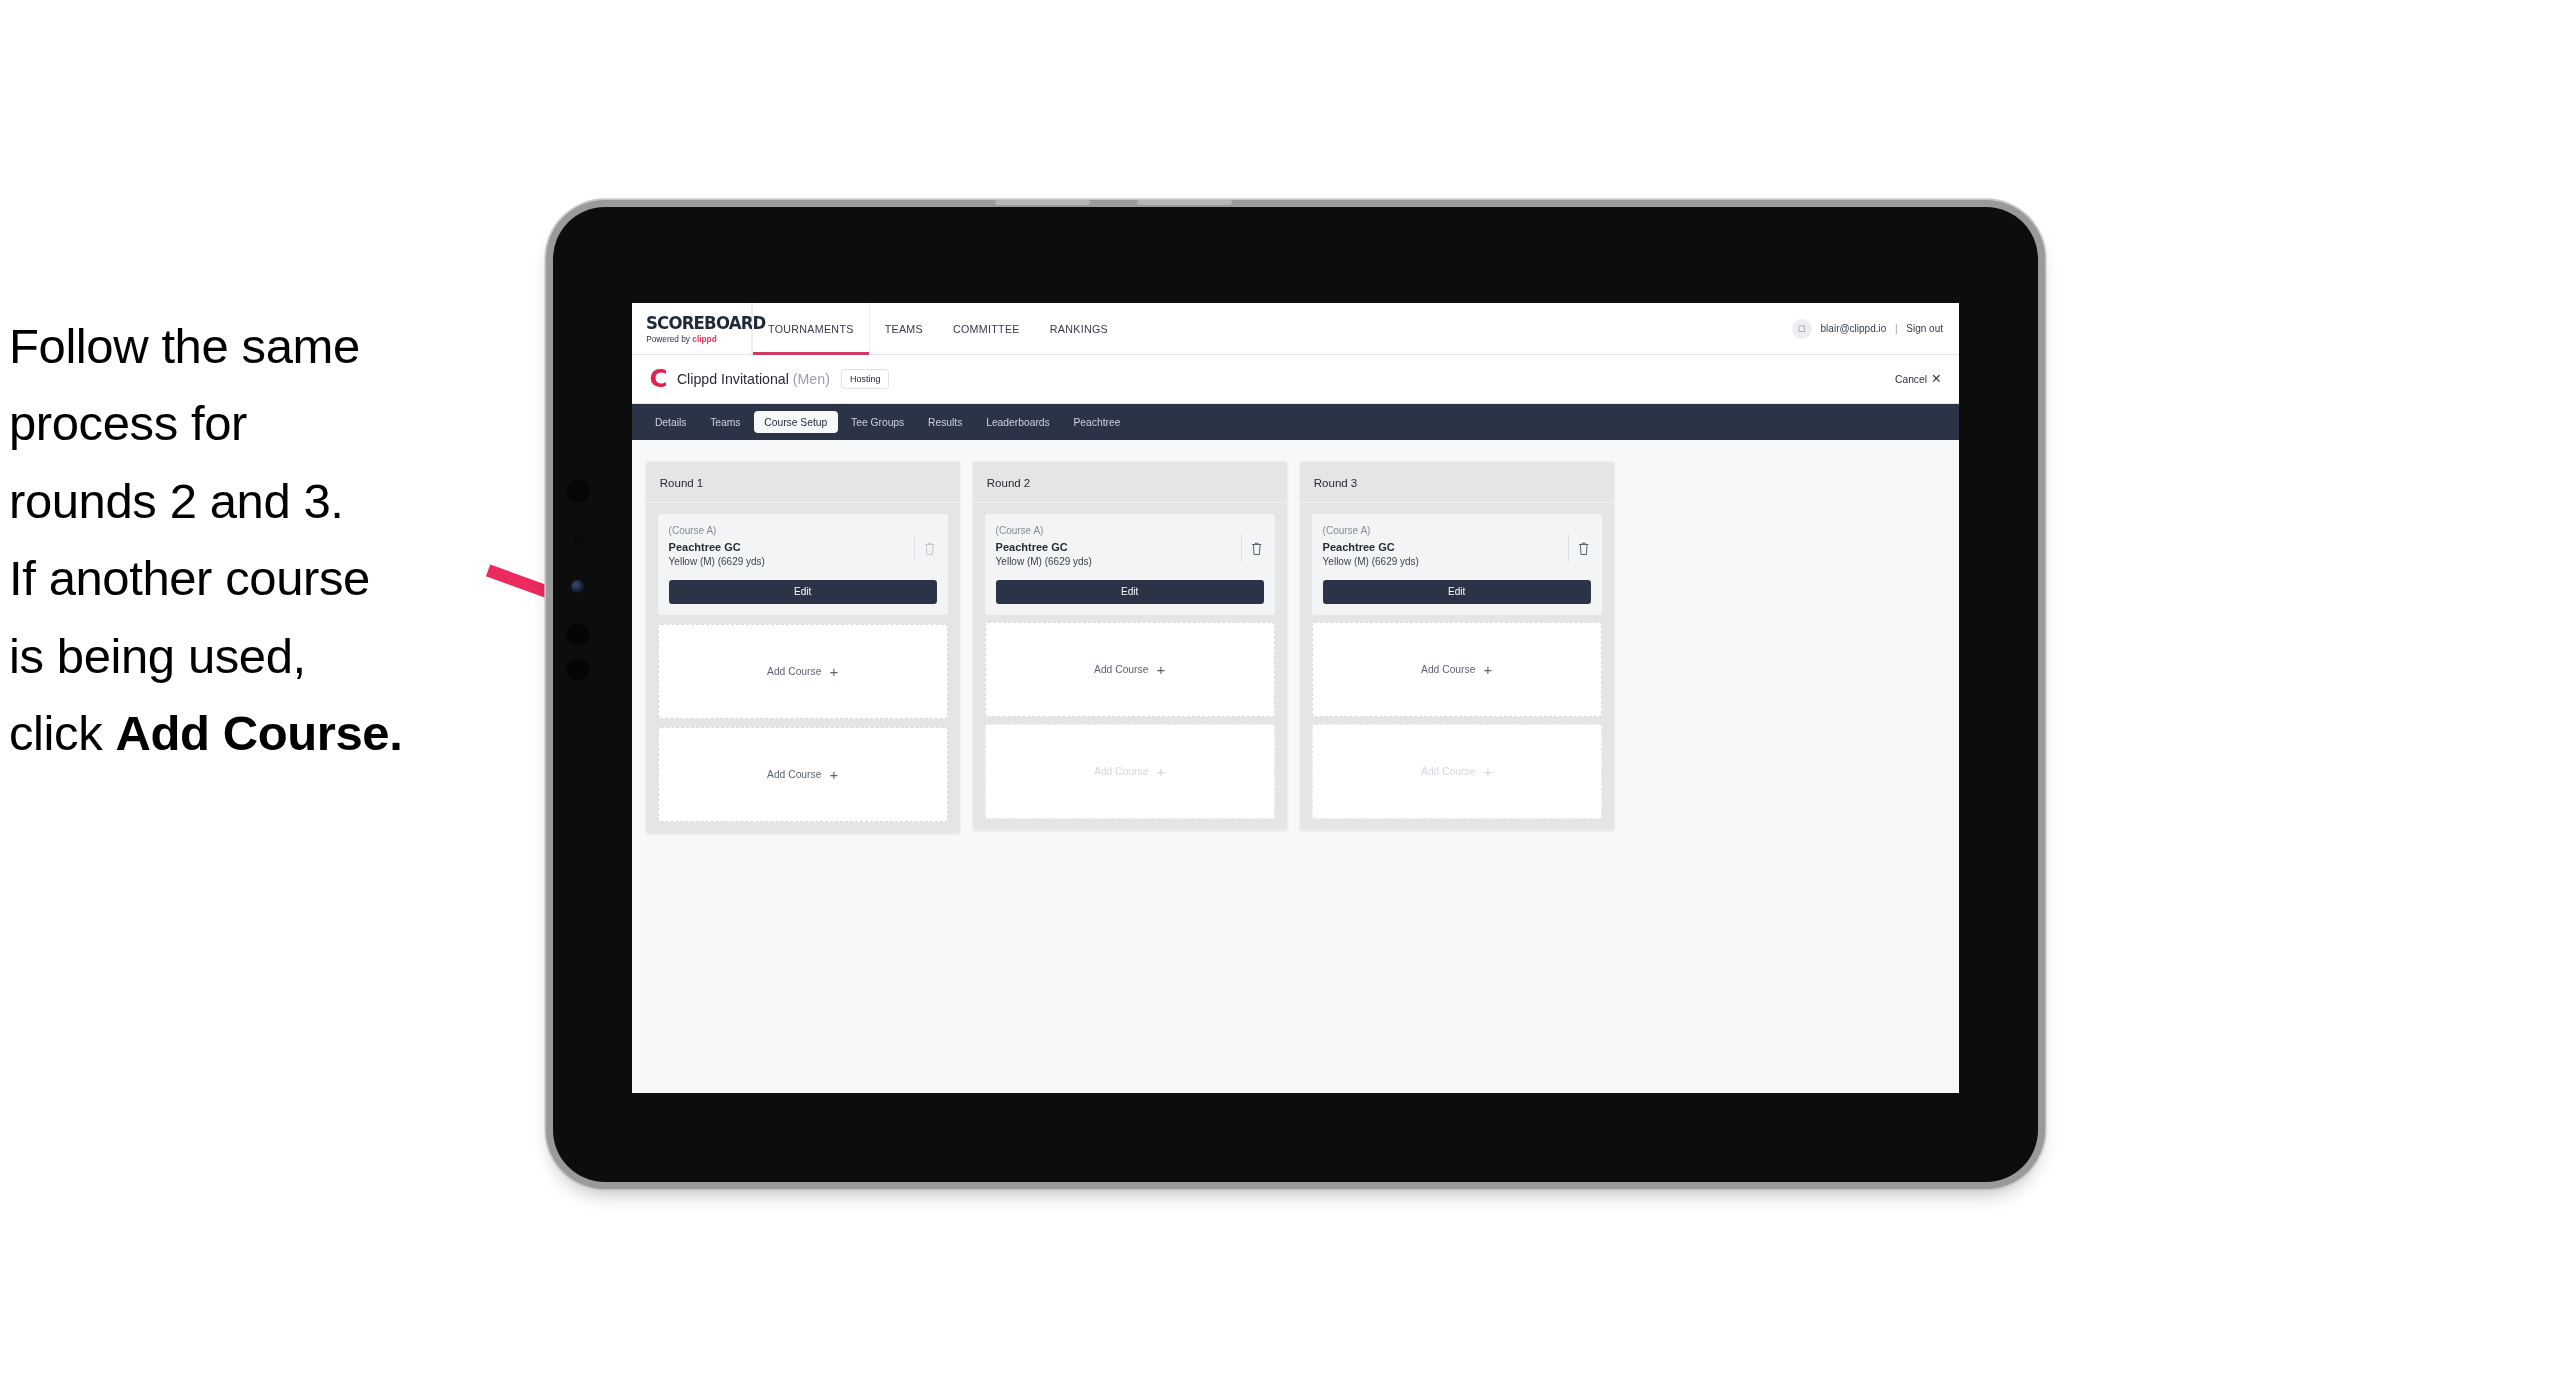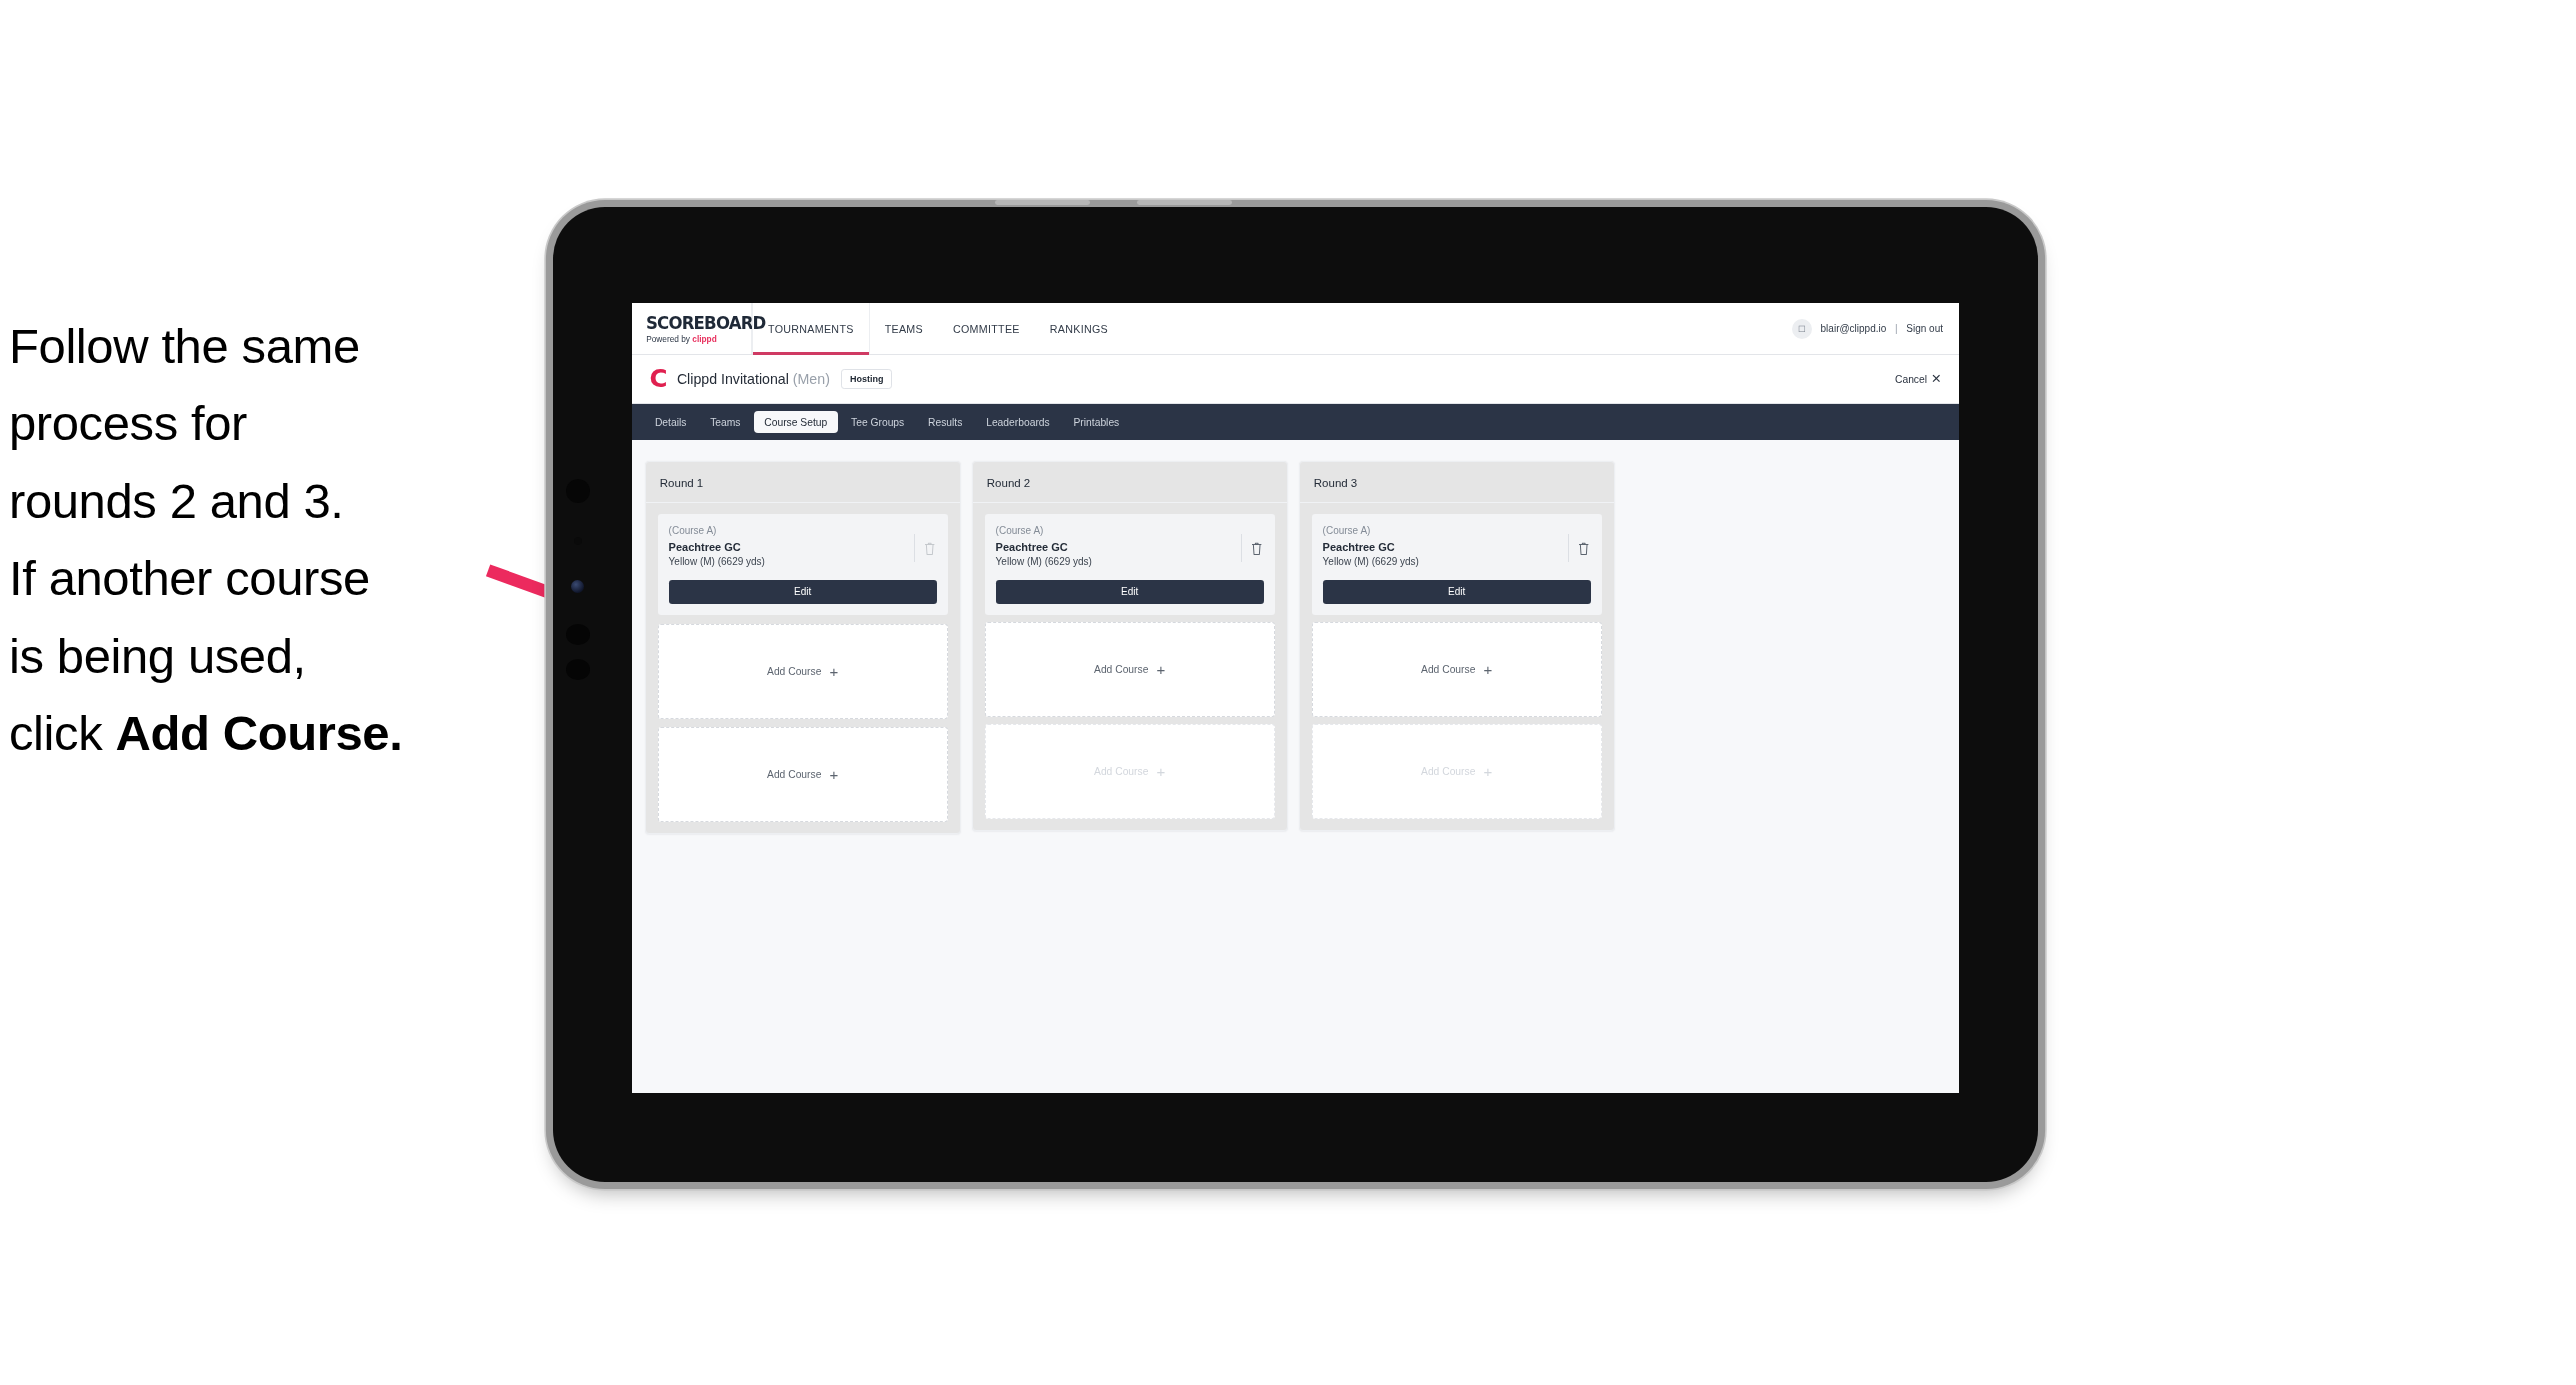--- a/index.html
+++ b/index.html
@@ -119,21 +119,21 @@
   }
   .clogo {
     font-family: "DejaVu Sans", sans-serif;
     font-weight: 700; font-size: 24.5px; color: #e0204f; line-height: 1;
     margin-right: 10.3px; letter-spacing: -0.8px;
   }
   .ttl { font-size: 14.2px; color: #252c37; }
   .ttl .men { color: #99a0aa; }
   .hostbadge {
     margin-left: 11px; border: 0.8px solid #dfe2e7; border-radius: 3.2px;
-    padding: 4px 8px; font-size: 9px; font-weight: 700; color: #222a35;
+    padding: 4px 8px; font-size: 9px; font-weight: 400; color: #222a35;
   }
   .cancel {
     margin-left: auto; display: flex; align-items: flex-end; gap: 4px;
     font-size: 10.3px; color: #2b3340; cursor: pointer;
   }
   .cancel .x { font-size: 12.6px; line-height: 1; }
 
   
   .tabstrip {
     height: 36px; background: #2b3446; display: flex; align-items: center;
@@ -245,21 +245,21 @@
         </div>
       </div>
 
       <div class="tabstrip">
         <div class="tab">Details</div>
         <div class="tab">Teams</div>
         <div class="tab active">Course Setup</div>
         <div class="tab">Tee Groups</div>
         <div class="tab">Results</div>
         <div class="tab">Leaderboards</div>
-        <div class="tab">Printables</div>
+        <div class="tab">Peachtree</div>
       </div>
 
       <div class="board">
 
         <div class="roundcol col1">
           <div class="roundhead">Round 1</div>
           <div class="colbody">
             <div class="coursecard">
               <div class="cc-top">
                 <div class="cc-info">

